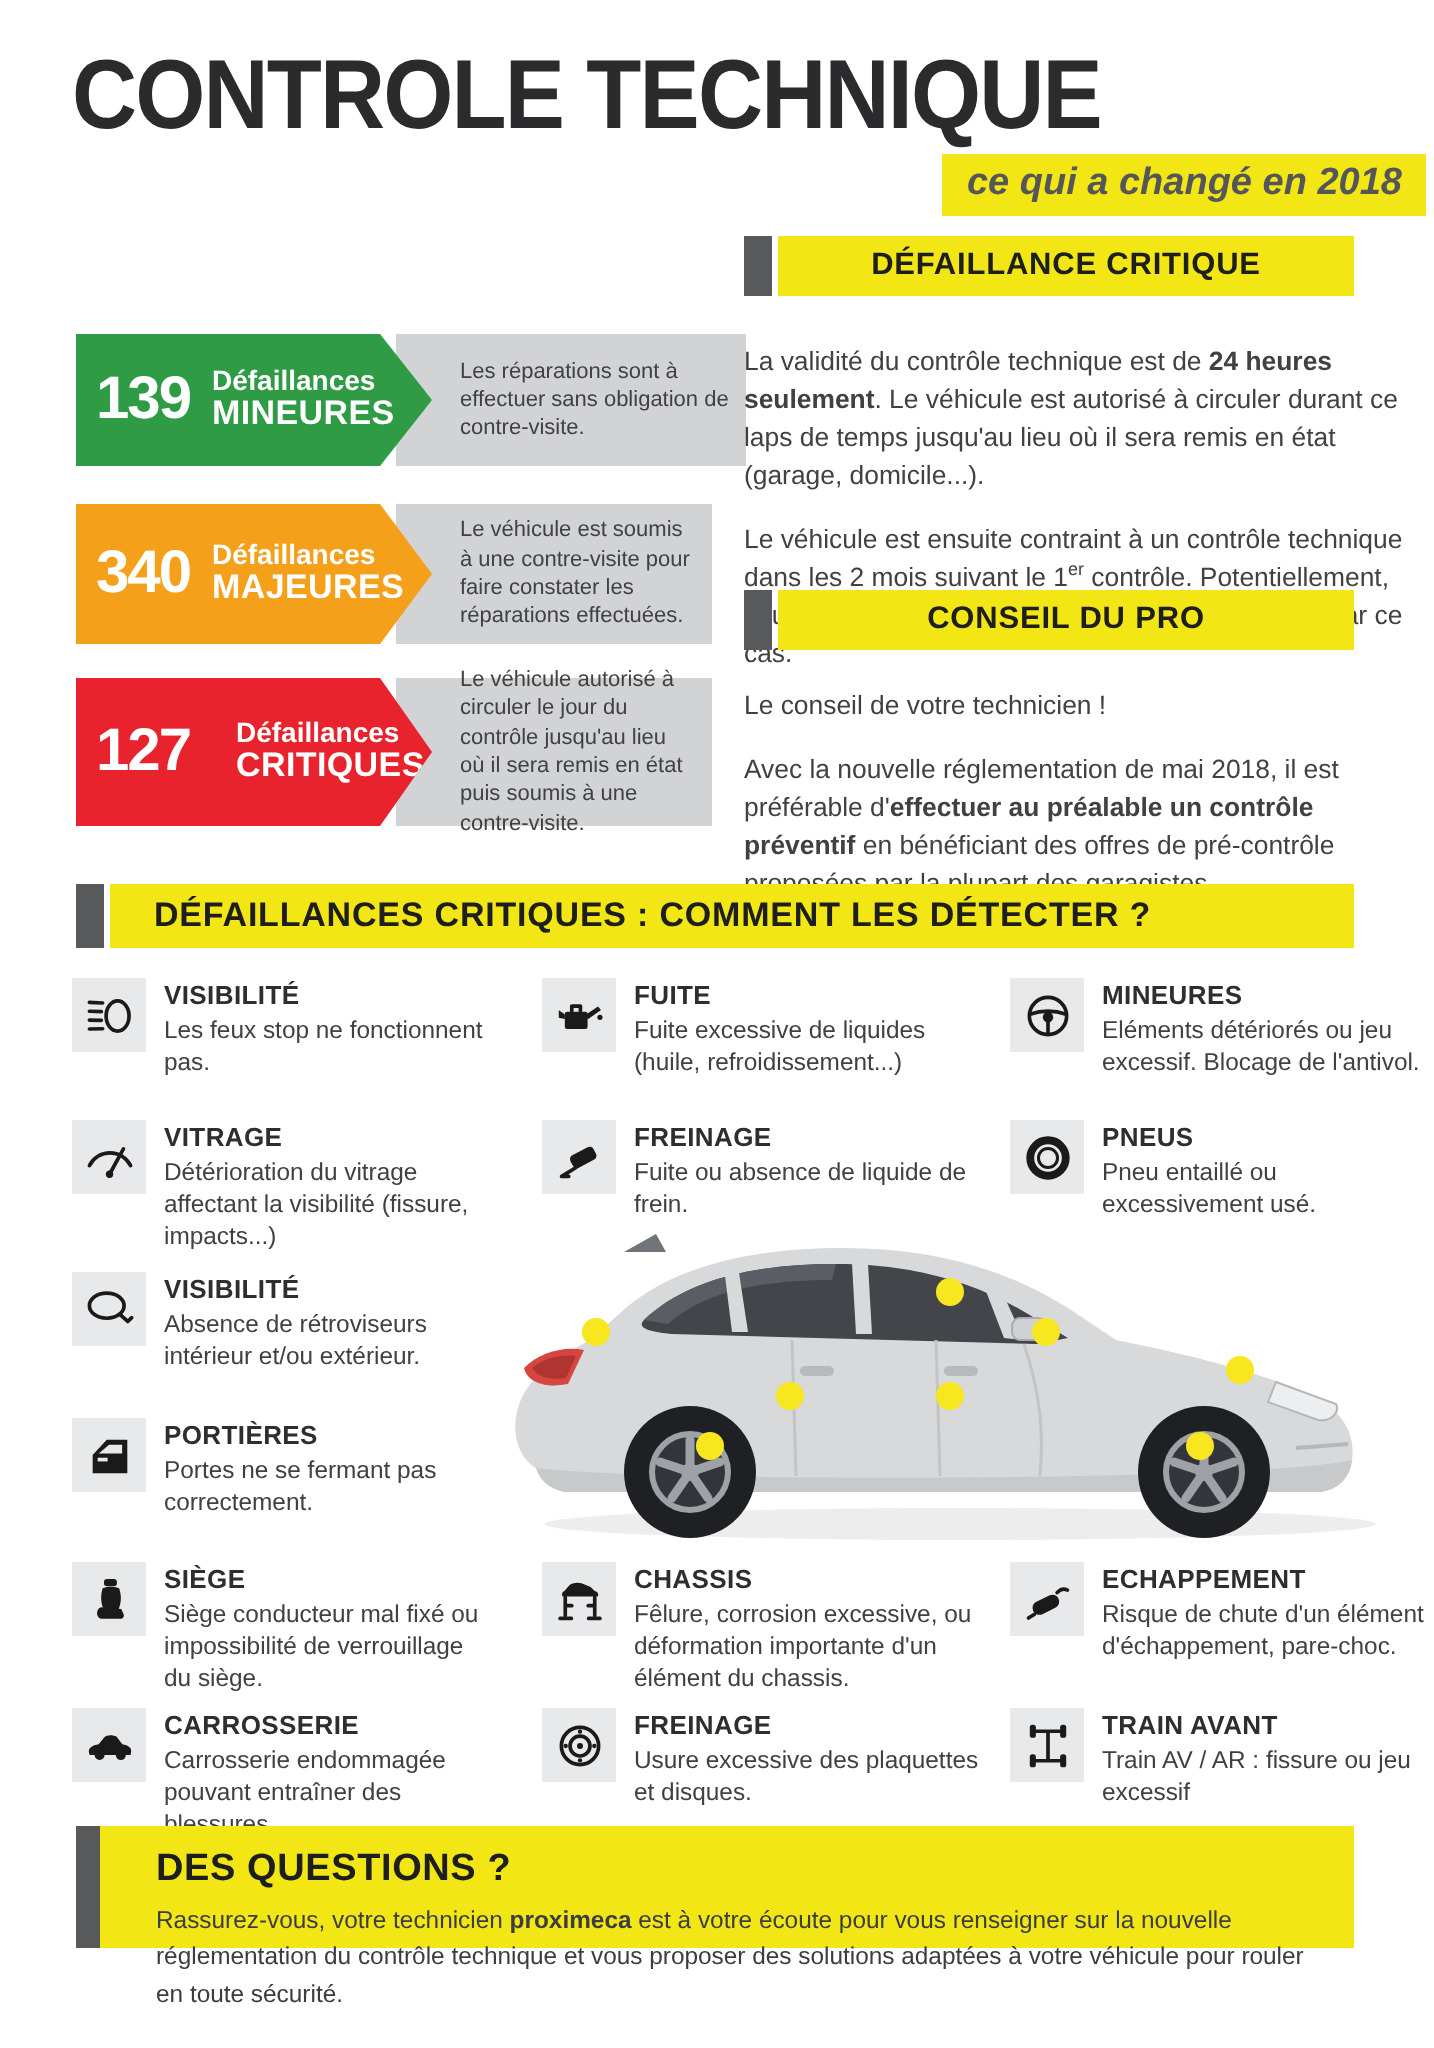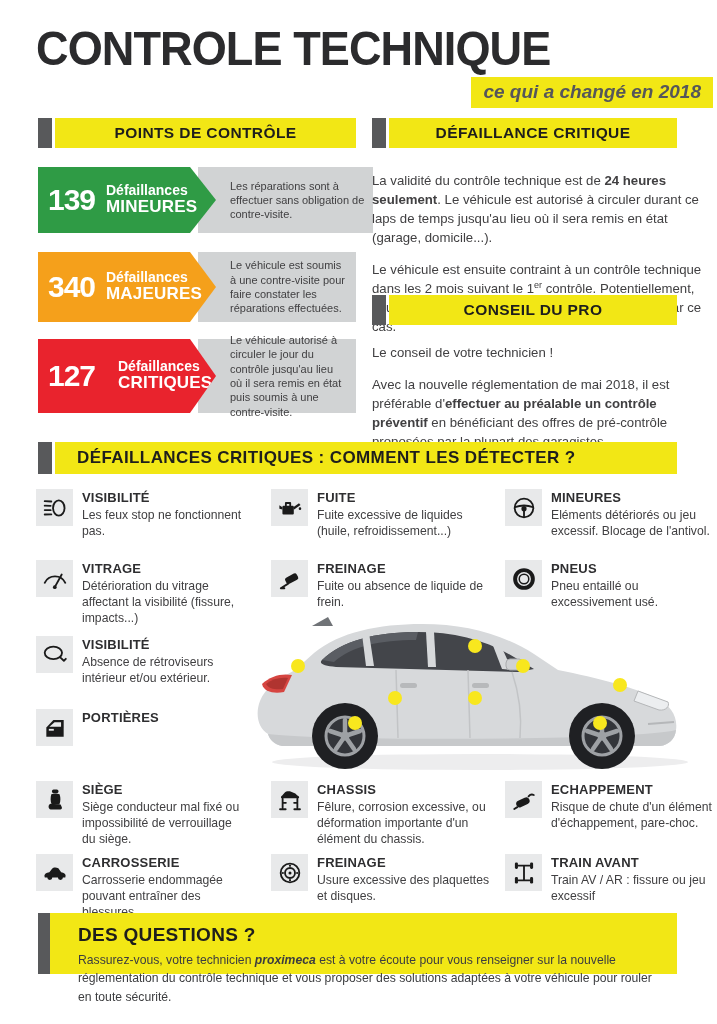--- a/index.html
+++ b/index.html
@@ -43,21 +43,21 @@
   .arrow .lbl{display:flex;flex-direction:column;line-height:1.08;}
   .arrow .l1{font-size:14px;font-weight:700;}
   .arrow .l2{font-size:17px;font-weight:700;letter-spacing:.2px;}
 
   
   .rtext{position:absolute;left:372px;width:336px;font-size:13.2px;line-height:1.44;color:#414042;}
   #rtext-critique{top:171px;}
   #rtext-conseil{top:343px;}
   .rtext p{margin:0 0 13px;}
   .b{font-weight:700;}
-  .i{font-style:italic;}
+  .i{}
   sup{font-size:9px;line-height:0;}
 
   
   .item{position:absolute;display:flex;gap:9px;}
   .col-l{width:212px;}
   .col-m{width:227px;}
   .col-r{width:207px;}
   .isq{width:37px;height:37px;background:var(--c-iconbg,#e8e9ea);display:flex;
        align-items:center;justify-content:center;flex:0 0 37px;}
   .itxt{padding-top:1px;}
@@ -77,24 +77,20 @@
   .qpara{margin:0;padding:5px 16px 0 40px;font-size:12.2px;line-height:1.5;color:#3c3d3f;width:586px;}
 </style>
 </head>
 <body>
 
 <div class="page">
 
   <h1 class="title">CONTROLE TECHNIQUE</h1>
   <div class="subtitle">ce qui a changé en 2018</div>
 
-  <div class="secbar" id="bar-points">
-    <span class="accent"></span>
-    <span class="ybar">POINTS DE CONTRÔLE</span>
-  </div>
 
   <div class="sevrow" id="row-min">
     <div class="graybox">
       <span>Les réparations sont à effectuer sans obligation de contre-visite.</span>
     </div>
     <div class="arrow green">
       <span class="count">139</span>
       <span class="lbl">
         <span class="l1">Défaillances</span>
         <span class="l2">MINEURES</span>
@@ -194,20 +190,21 @@
   <div class="item col-l" style="left:36px;top:709px">
     <span class="isq">
       <svg class="ic" viewBox="0 0 24 24">
           <path class="fl" d="M4,20 V11.5 L10.5,4.5 H20 V20 Z"></path>
           <path d="M6.8,10.8 L11.6,6.8 H17.6 V10.8 Z" fill="#e8e9ea"></path>
           <rect x="6.3" y="12.8" width="4.6" height="1.7" fill="#e8e9ea"></rect>
         </svg>
     </span>
     <div class="itxt">
         <div class="ititle">PORTIÈRES</div>
+    <div class="idesc">Portes ne se fermant pas correctement.</div>
       </div>
   </div>
 
   <div class="item col-l" style="left:36px;top:781px">
     <span class="isq">
       <svg class="ic" viewBox="0 0 24 24">
           <rect class="fl" x="9.2" y="2.3" width="6" height="3.4" rx="1.5"></rect>
           <path class="fl" d="M8.6,6.6 C7.6,9.8 7.7,13.4 9,16.2 L16,16.2 C17.3,13 17.3,9.6 16.2,6.6 C13.7,5.7 11.1,5.7 8.6,6.6 Z"></path>
           <path class="fl" d="M7.8,15.4 C6.1,16 5.5,18.3 6.6,19.9 C6.9,20.4 7.5,20.7 8.1,20.7 L16.9,20.7 C18,20.7 18.7,19.6 18.3,18.6 L17.2,16.2 Z"></path>
         </svg>

